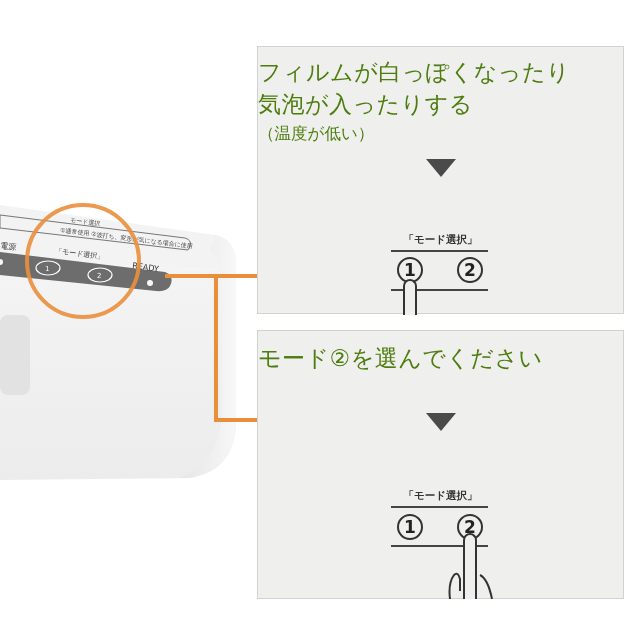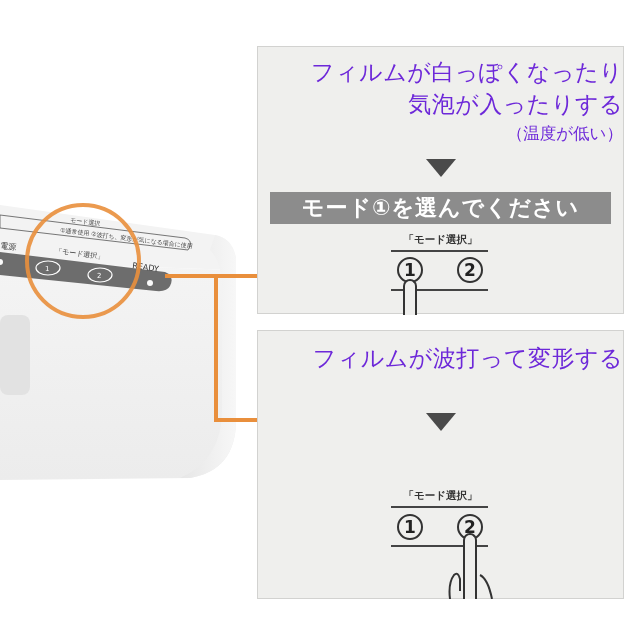--- a/index.html
+++ b/index.html
@@ -3,21 +3,21 @@
 <meta charset="utf-8">
 <style>
   html, body { margin:0; padding:0; }
   body { width:640px; height:640px; background:#ffffff; position:relative; overflow:hidden;
          font-family:"DejaVu Sans", sans-serif; }
   .device { position:absolute; left:0; top:0; width:260px; height:640px; }
   .panel { position:absolute; left:257px; width:367px; background:#efefed;
            border:1px solid #d2d2d0; box-sizing:border-box; }
   .p1 { top:46px; height:268px; }
   .p2 { top:330px; height:269px; }
-  .t { position:absolute; left:0; right:0; text-align:right; color:#6d28d9; white-space:nowrap; }
+  .t { position:absolute; left:0; right:0; text-align:left; color:#4d7c0f; white-space:nowrap; }
   .big { font-size:23px; letter-spacing:0.5px; }
   .sub { font-size:16.5px; }
   .tri { position:absolute; left:50%; margin-left:-15px; width:0; height:0;
          border-left:15px solid transparent; border-right:15px solid transparent;
          border-top:18px solid #4a4a4a; }
   .banner { position:absolute; left:12px; right:12px; height:32px; background:#8c8c8c;
             color:#ffffff; font-weight:bold; font-size:22px; text-align:center; line-height:32px;
             letter-spacing:1px; white-space:nowrap; }
   .ms { position:absolute; left:0; right:0; text-align:center; font-size:10.5px; font-weight:bold; color:#333; }
   .ln { position:absolute; height:2px; background:#444; }
@@ -73,31 +73,30 @@
 
 <div class="orange" style="left:165px; top:274px; width:92px; height:4px;"></div>
 <div class="orange" style="left:214px; top:276px; width:4px; height:146px;"></div>
 <div class="orange" style="left:214px; top:418px; width:43px; height:4px;"></div>
 
 <div class="panel p1">
   <div class="t big" style="top:10px;">フィルムが白っぽくなったり</div>
   <div class="t sub" style="top:76px;">（温度が低い）</div>
   <div class="t big" style="top:42px;">気泡が入ったりする</div>
   <div class="tri" style="top:112px;"></div>
-  <div class="banner" style="top:145px;">モード①を選んでください</div>
   <div class="ms" style="top:186px;">「モード選択」</div>
   <div class="ln" style="left:133px; width:97px; top:203px;"></div>
   <div class="num" style="left:139px; top:210px;">1</div>
   <div class="num" style="left:199px; top:210px;">2</div>
   <div class="ln" style="left:133px; width:97px; top:242px;"></div>
   <div class="finger" style="left:145px; top:232px; height:36px;"></div>
 </div>
 
 <div class="panel p2">
-  <div class="t big" style="top:12px;">フィルムが波打って変形する</div>
+  <div class="t big" style="top:12px;">モード②を選んでください</div>
   <div class="tri" style="top:82px;"></div>
   <div class="ms" style="top:158px;">「モード選択」</div>
   <div class="ln" style="left:133px; width:97px; top:175px;"></div>
   <div class="num" style="left:139px; top:183px;">1</div>
   <div class="num" style="left:199px; top:183px;">2</div>
   <div class="ln" style="left:133px; width:97px; top:214px;"></div>
   <div class="finger" style="left:205px; top:202px; height:66px;"></div>
   <svg style="position:absolute; left:186px; top:230px;" width="60" height="38">
     <path d="M6 38 Q4 22 10 14 Q14 10 16 18 L16 30" fill="none" stroke="#333" stroke-width="2"></path>
     <path d="M36 14 Q44 18 48 38" fill="none" stroke="#333" stroke-width="2"></path>

